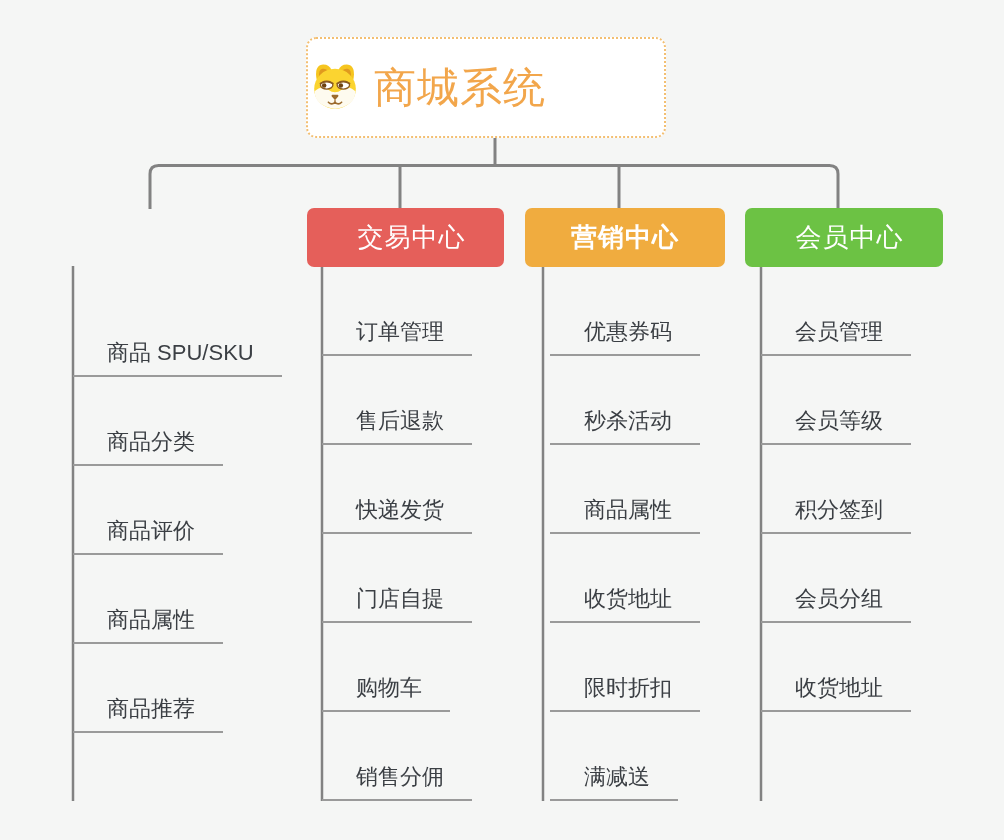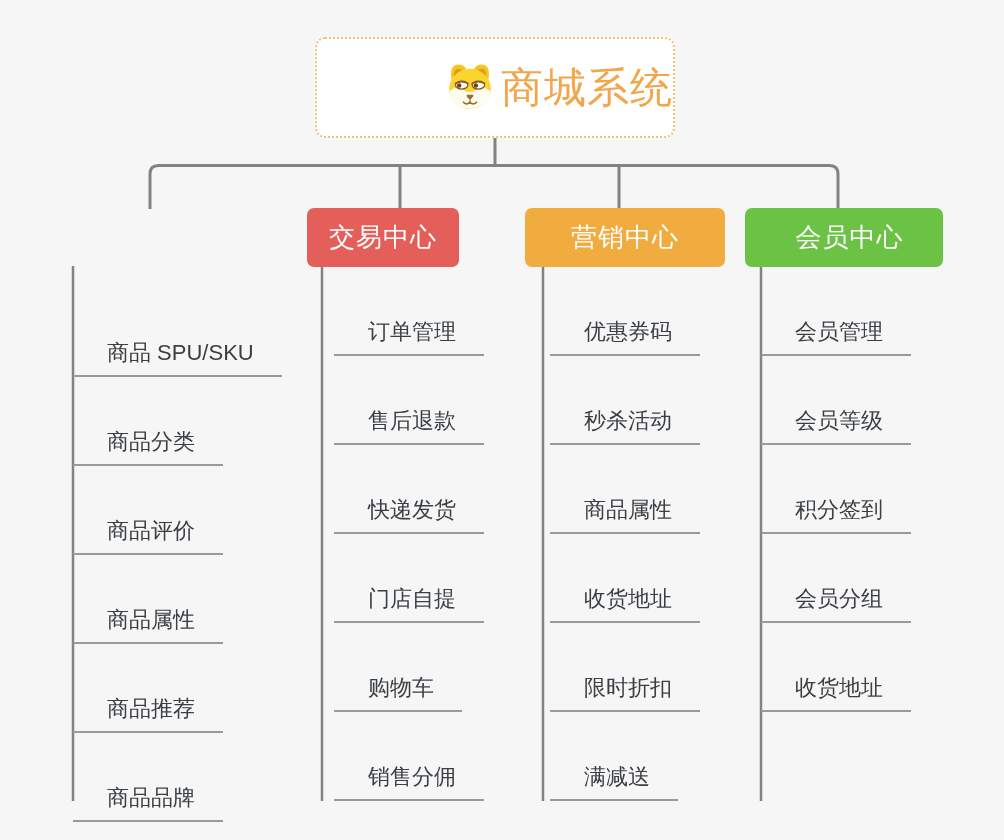--- a/index.html
+++ b/index.html
@@ -5,40 +5,40 @@
   html,body{margin:0;padding:0;}
   body{
     width:1004px;height:840px;position:relative;overflow:hidden;
     background:#f5f6f5;
     font-family:"Liberation Sans","DejaVu Sans",sans-serif;
   }
   .stage{position:absolute;inset:0;}
   svg.connectors{position:absolute;left:0;top:0;z-index:1;}
   
   .root-node{
-    position:absolute;left:315px;top:37px;width:360px;height:101px;
+    position:absolute;left:306px;top:37px;width:360px;height:101px;
     background:#ffffff;border:2px dotted #F3BF72;border-radius:10px;
-    box-sizing:border-box;display:flex;align-items:center;justify-content:flex-end;
-    gap:4px;z-index:2;
+    box-sizing:border-box;display:flex;align-items:center;justify-content:flex-start;
+    gap:12px;z-index:2;
   }
   .root-title{font-size:42px;font-weight:500;letter-spacing:1px;}
   
   .branch-box{
     position:absolute;top:208px;height:59px;border-radius:7px;
     display:flex;align-items:center;justify-content:center;
     color:#ffffff;font-size:26px;letter-spacing:1px;z-index:2;
   }
   .branch-box.b0{left:57px;width:187px;}
-  .branch-box.b1{left:307px;width:152px;}
-  .branch-box.b2{left:525px;width:200px;}
+  .branch-box.b1{left:307px;width:185px;padding-left:12px;}
+  .branch-box.b2{left:525px;width:200px;font-weight:bold;}
   .branch-box.b3{left:745px;width:187px;}
   
   .col{position:absolute;top:267px;z-index:2;}
   .col.c0{left:73px;margin-top:21px;}
-  .col.c1{left:322px;margin-left:12px;}
+  .col.c1{left:322px;}
   .col.c2{left:550px;}
   .col.c3{left:761px;}
   .leaf{
     box-sizing:border-box;height:89px;width:max-content;
     display:flex;align-items:flex-end;
     padding:0 28px 7px 34px;
     border-bottom:2px solid #9a9a9a;
     font-size:22px;color:#3b3f44;white-space:nowrap;
   }
 </style>
@@ -90,21 +90,20 @@
   <div class="branch-box b1" style="background: rgb(229, 95, 90);">交易中心</div>
   <div class="branch-box b2" style="background: rgb(240, 172, 63);">营销中心</div>
   <div class="branch-box b3" style="background: rgb(108, 194, 68); padding-left: 11px;">会员中心</div>
 
   <div class="col c0">
     <div class="leaf">商品 SPU/SKU</div>
     <div class="leaf">商品分类</div>
     <div class="leaf">商品评价</div>
     <div class="leaf">商品属性</div>
     <div class="leaf">商品推荐</div>
-    <div class="leaf">商品品牌</div>
   </div>
 
   <div class="col c1">
     <div class="leaf">订单管理</div>
     <div class="leaf">售后退款</div>
     <div class="leaf">快递发货</div>
     <div class="leaf">门店自提</div>
     <div class="leaf">购物车</div>
     <div class="leaf">销售分佣</div>
   </div>

